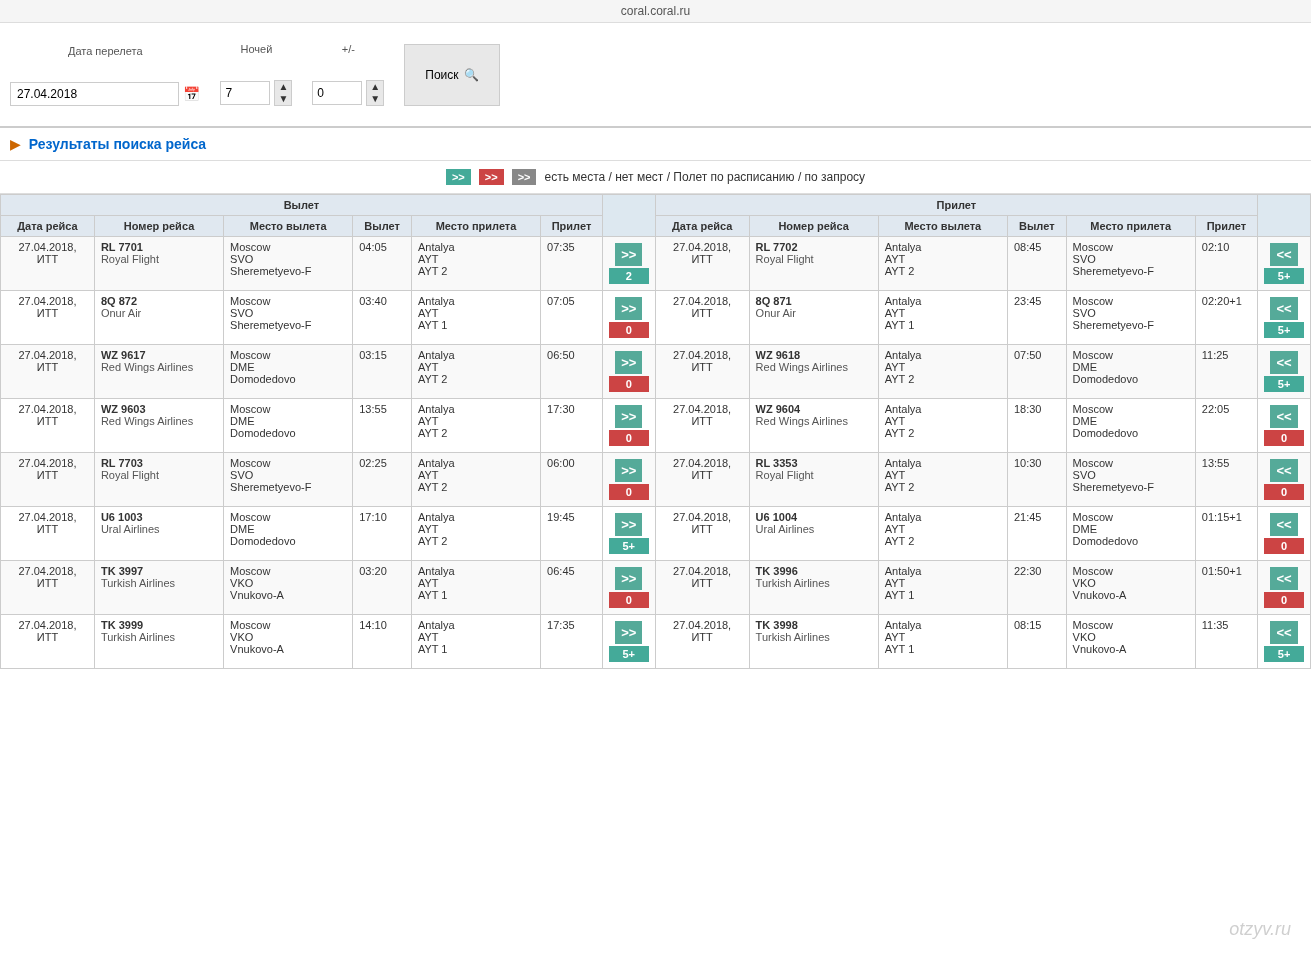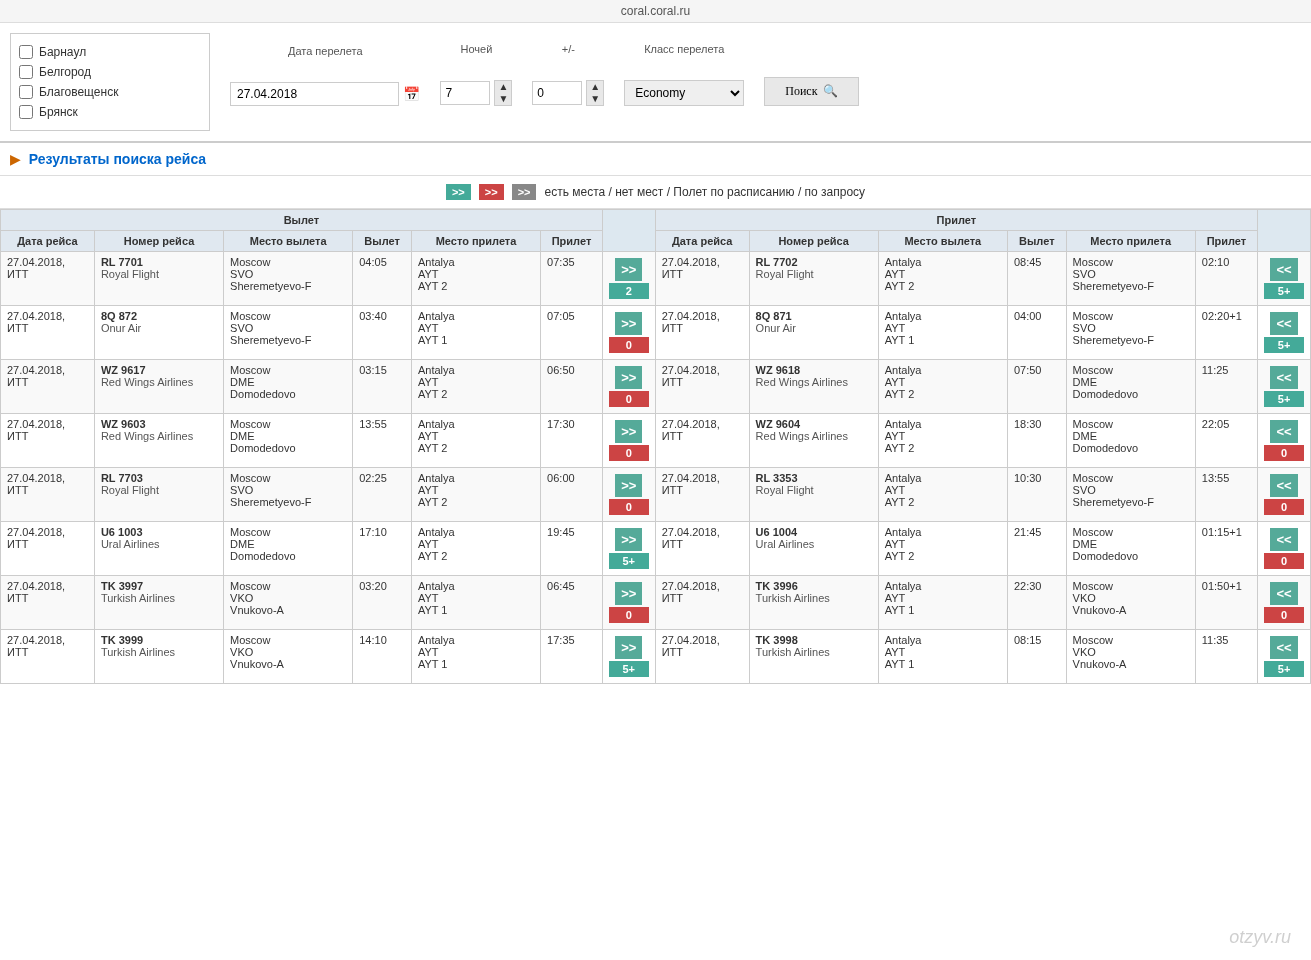--- a/index.html
+++ b/index.html
@@ -15,21 +15,21 @@
     
     .search-params { display: flex; align-items: flex-end; gap: 20px; padding: 10px 0; }
     .param-group { display: flex; flex-direction: column; gap: 4px; align-items: center; }
     .param-group label { font-size: 11px; color: #555; }
     .param-input { display: flex; align-items: center; gap: 4px; margin-top: 21px; }
     .date-input { border: 1px solid #ccc; padding: 4px 6px; font-size: 12px; }
     .number-input { border: 1px solid #ccc; padding: 4px; width: 50px; font-size: 12px; }
     .spin-btn { border: 1px solid #ccc; background: #e8e8e8; cursor: pointer; padding: 0 3px; font-size: 10px; display: flex; flex-direction: column; }
     .spin-btn span { line-height: 1.2; }
     .select-class { border: 1px solid #ccc; padding: 4px 6px; font-size: 12px; min-width: 120px; }
-    .search-btn { background: #e8e8e8; border: 1px solid #ccc; padding: 6px 20px; font-size: 12px; cursor: pointer; display: flex; align-items: center; gap: 6px; font-family: Liberation Serif, serif; }
+    .search-btn { background: #e8e8e8; border: 1px solid #ccc; padding: 23px 20px; font-size: 12px; cursor: pointer; display: flex; align-items: center; gap: 6px; }
     .cal-icon { font-size: 14px; }
     
     .results-header { padding: 8px 10px; display: flex; align-items: center; gap: 8px; border-bottom: 1px solid #ddd; }
     .results-title { color: #0066cc; font-size: 14px; font-weight: bold; }
     .arrow-icon { color: #cc6600; font-size: 14px; }
     
     .legend-row { padding: 8px 10px; display: flex; align-items: center; gap: 8px; justify-content: center; border-bottom: 1px solid #ddd; }
     .legend-badge { display: inline-block; padding: 2px 6px; font-size: 11px; color: #fff; font-weight: bold; }
     .badge-green { background: #4a9; }
     .badge-red { background: #c44; }
@@ -47,57 +47,39 @@
     
     .flight-number { font-weight: bold; }
     .airline-name { color: #555; }
     
     .action-cell { text-align: center; vertical-align: middle; }
     .btn-forward { background: #5a9; border: none; color: #fff; padding: 4px 6px; cursor: pointer; font-weight: bold; font-size: 13px; display: block; margin: 2px auto; }
     .btn-count { display: block; padding: 2px 6px; font-size: 11px; text-align: center; margin: 2px auto; color: #fff; font-weight: bold; min-width: 24px; }
     
     .btn-back { background: #4a9; border: none; color: #fff; padding: 4px 6px; cursor: pointer; font-weight: bold; font-size: 13px; display: block; margin: 2px auto; }
     
-    .col-date { width: 80px; }
+    .col-date { width: 80px; text-align: center; }
     .col-flight { width: 110px; }
     .col-depart { width: 110px; }
     .col-time { width: 50px; }
     .col-arrive { width: 110px; }
     .col-arr-time { width: 50px; }
     .col-action { width: 45px; }
     
-    .watermark { position: fixed; bottom: 12px; right: 20px; opacity: 0.4; font-size: 18px; font-style: italic; color: #888; }
+    .watermark { position: fixed; bottom: 20px; right: 20px; opacity: 0.4; font-size: 18px; font-style: italic; color: #888; }
   </style>
 </head>
 <body>
 
 <div class="top-bar">
   <span>coral.coral.ru</span>
 </div>
 
 <div class="filter-section">
 
-  <div class="city-list">
-    <div class="city-item">
-      <input type="checkbox" style="">
-      <span>Барнаул</span>
-    </div>
-    <div class="city-item">
-      <input type="checkbox" style="">
-      <span>Белгород</span>
-    </div>
-    <div class="city-item">
-      <input type="checkbox" style="">
-      <span>Благовещенск</span>
-    </div>
-    <div class="city-item">
-      <input type="checkbox" style="">
-      <span>Брянск</span>
-    </div>
-  </div>
 
   <div class="search-params">
     <div class="param-group">
       <label>Дата перелета</label>
       <div class="param-input">
         <input type="text" class="date-input" value="27.04.2018" style="">
         <span class="cal-icon">📅</span>
       </div>
     </div>
 
@@ -116,29 +98,20 @@
       <label>+/-</label>
       <div class="param-input">
         <input type="text" class="number-input" value="0" style="">
         <div class="spin-btn">
           <span>▲</span>
           <span>▼</span>
         </div>
       </div>
     </div>
 
-    <div class="param-group">
-      <label>Класс перелета</label>
-      <div class="param-input">
-        <select class="select-class">
-          <option>Economy</option>
-          <option>Business</option>
-        </select>
-      </div>
-    </div>
 
     <button class="search-btn">
       <span>Поиск</span>
       <span>🔍</span>
     </button>
   </div>
 </div>
 
 <div class="results-header">
   <span class="arrow-icon">▶</span>
@@ -217,21 +190,21 @@
     <td class="action-cell col-action">
       <button class="btn-forward" style="background:#5a9;">&gt;&gt;</button>
       <span class="btn-count" style="background:#c44;">0</span>
     </td>
     <td class="col-date">27.04.2018, ИТТ</td>
     <td class="col-flight">
       <span class="flight-number">8Q 871</span><br>
       <span class="airline-name">Onur Air</span>
     </td>
     <td class="col-depart">Antalya<br>AYT<br>AYT 1</td>
-    <td class="col-time">04:00</td>
+    <td class="col-time">23:45</td>
     <td class="col-arrive">Moscow<br>SVO<br>Sheremetyevo-F</td>
     <td class="col-arr-time">02:20+1</td>
     <td class="action-cell col-action">
       <button class="btn-back" style="background:#5a9;">&lt;&lt;</button>
       <span class="btn-count" style="background:#4a9;">5+</span>
     </td>
   </tr>
       <tr class="row-even">
     <td class="col-date">27.04.2018, ИТТ</td>
     <td class="col-flight">

